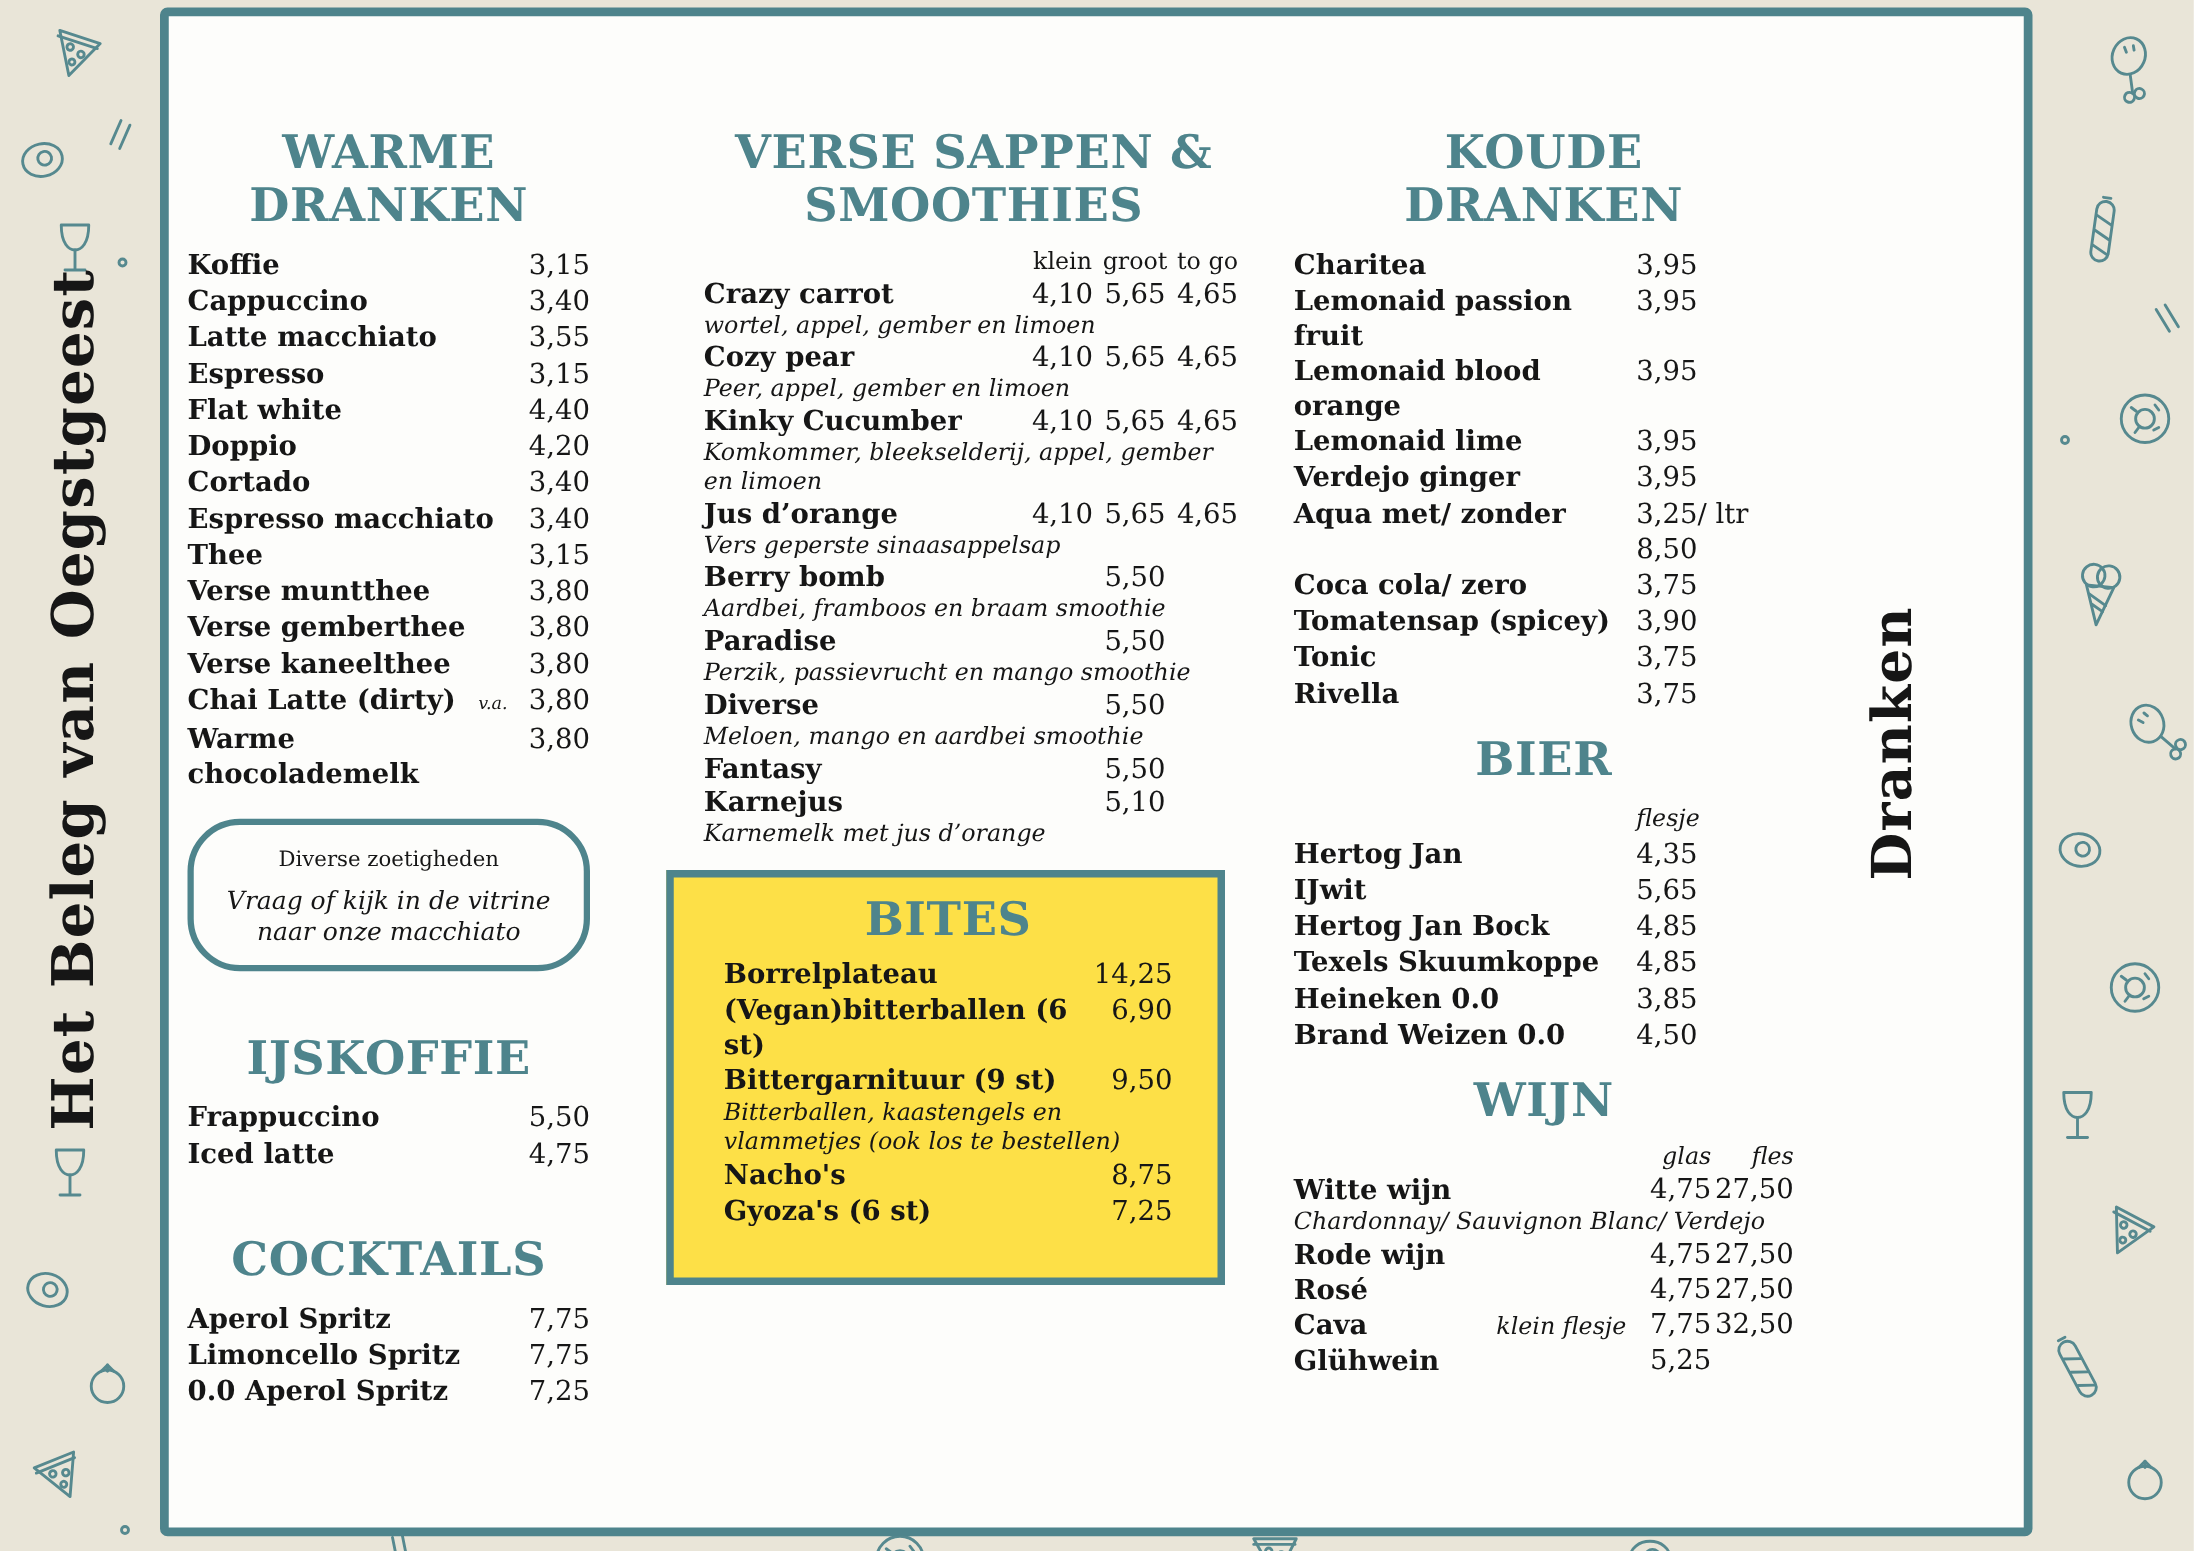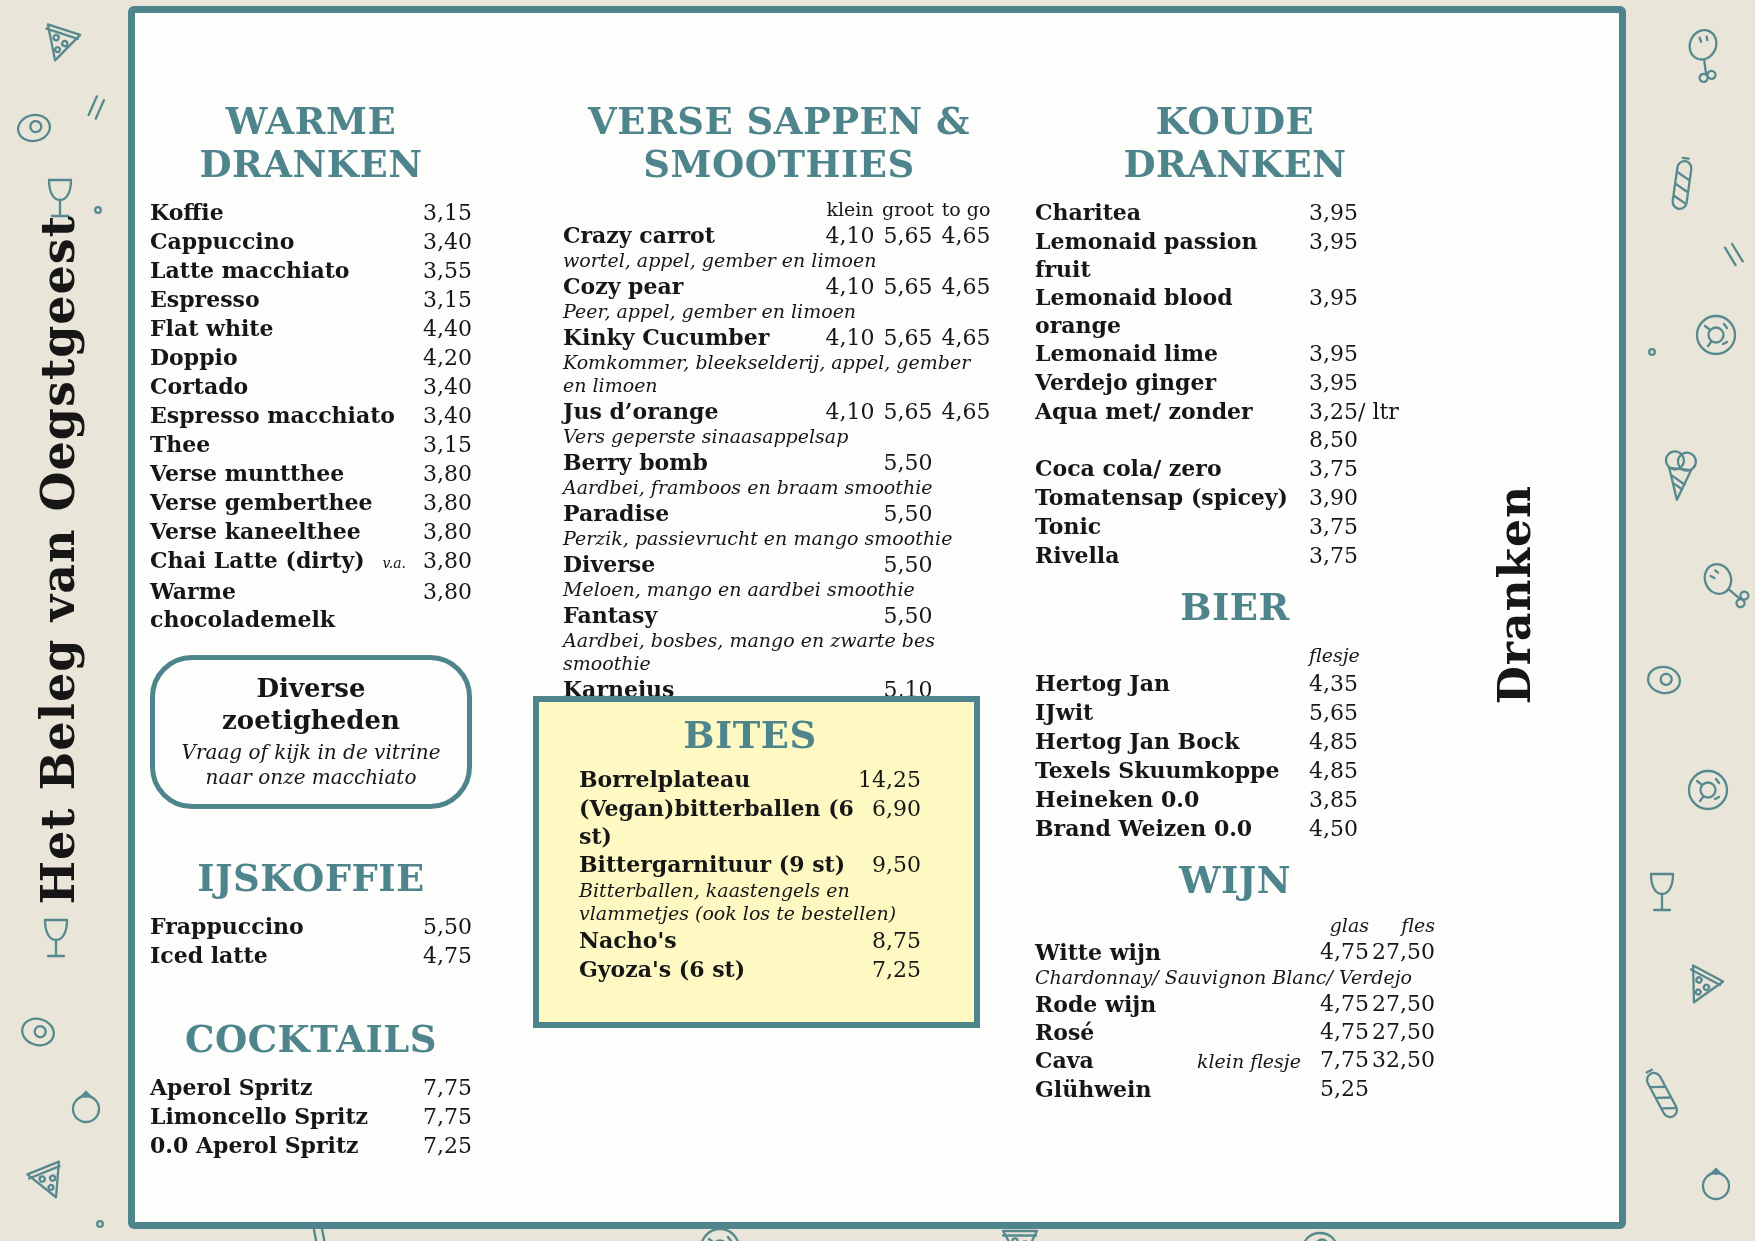--- a/index.html
+++ b/index.html
@@ -41,33 +41,33 @@
   .mrow{display:flex;align-items:baseline;font-size:22px;line-height:28px;}
   .mrow .nm{font-weight:700;flex:1;}
   .mrow .pr{margin-left:8px;text-align:right;min-width:58px;}
   .it{font-style:italic;}
   .fs19{font-size:19px;}
   .note{font-style:italic;font-size:14px;margin-left:4px;}
   .roundbox{
     margin-top:22px;border:5px solid var(--teal);border-radius:42px;
     padding:12px 18px 14px 18px;text-align:center;
   }
-  .roundbox .bt{font-size:26px;font-weight:700;line-height:32px;}
+  .roundbox .bt{font-size:17px;font-weight:400;line-height:32px;}
   .roundbox .bx{font-style:italic;font-size:20px;line-height:25px;margin-top:4px;}
   
   .srow{display:flex;align-items:baseline;font-size:22px;line-height:26px;}
   .srow .nm{font-weight:700;flex:1;}
   .srow .pc{width:58px;text-align:center;}
   .sizes{font-size:19px;line-height:22px;margin-bottom:2px;}
   .sizes .pc{}
   .desc{font-style:italic;font-size:19px;line-height:23px;margin-bottom:1px;}
   .bites-box{
     position:absolute;left:533px;top:696px;width:447px;height:332px;
-    box-sizing:border-box;border:6px solid var(--teal);background:#fef9c3;
-    padding:12px 53px 10px 40px;
+    box-sizing:border-box;border:6px solid var(--teal);background:#fde047;
+    padding:12px 36px 10px 40px;
   }
   .bites-box .section-title{margin-bottom:8px;}
   
   .krow{display:flex;align-items:baseline;font-size:22px;line-height:28px;}
   .krow .nm{font-weight:700;flex:1;}
   .krow .pr{width:126px;text-align:left;}
   .wrow{display:flex;align-items:flex-start;font-size:22px;line-height:28px;}
   .wrow .nm{font-weight:700;flex:1;display:flex;justify-content:space-between;align-items:baseline;}
   .wrow .wnote{font-weight:400;font-style:italic;font-size:19px;margin-right:10px;}
   .wrow .wc{width:58px;text-align:right;}
@@ -338,21 +338,20 @@
         </div>
       <div class="desc">Meloen, mango en aardbei smoothie</div>
     </div>
     <div>
       <div class="srow">
           <span class="nm">Fantasy</span>
           <span class="pc"></span>
           <span class="pc">5,50</span>
           <span class="pc"></span>
         </div>
-      <div class="desc">Aardbei, bosbes, mango en zwarte bes smoothie</div>
     </div>
     <div>
       <div class="srow">
           <span class="nm">Karnejus</span>
           <span class="pc"></span>
           <span class="pc">5,10</span>
           <span class="pc"></span>
         </div>
       <div class="desc">Karnemelk met jus d’orange</div>
     </div>

